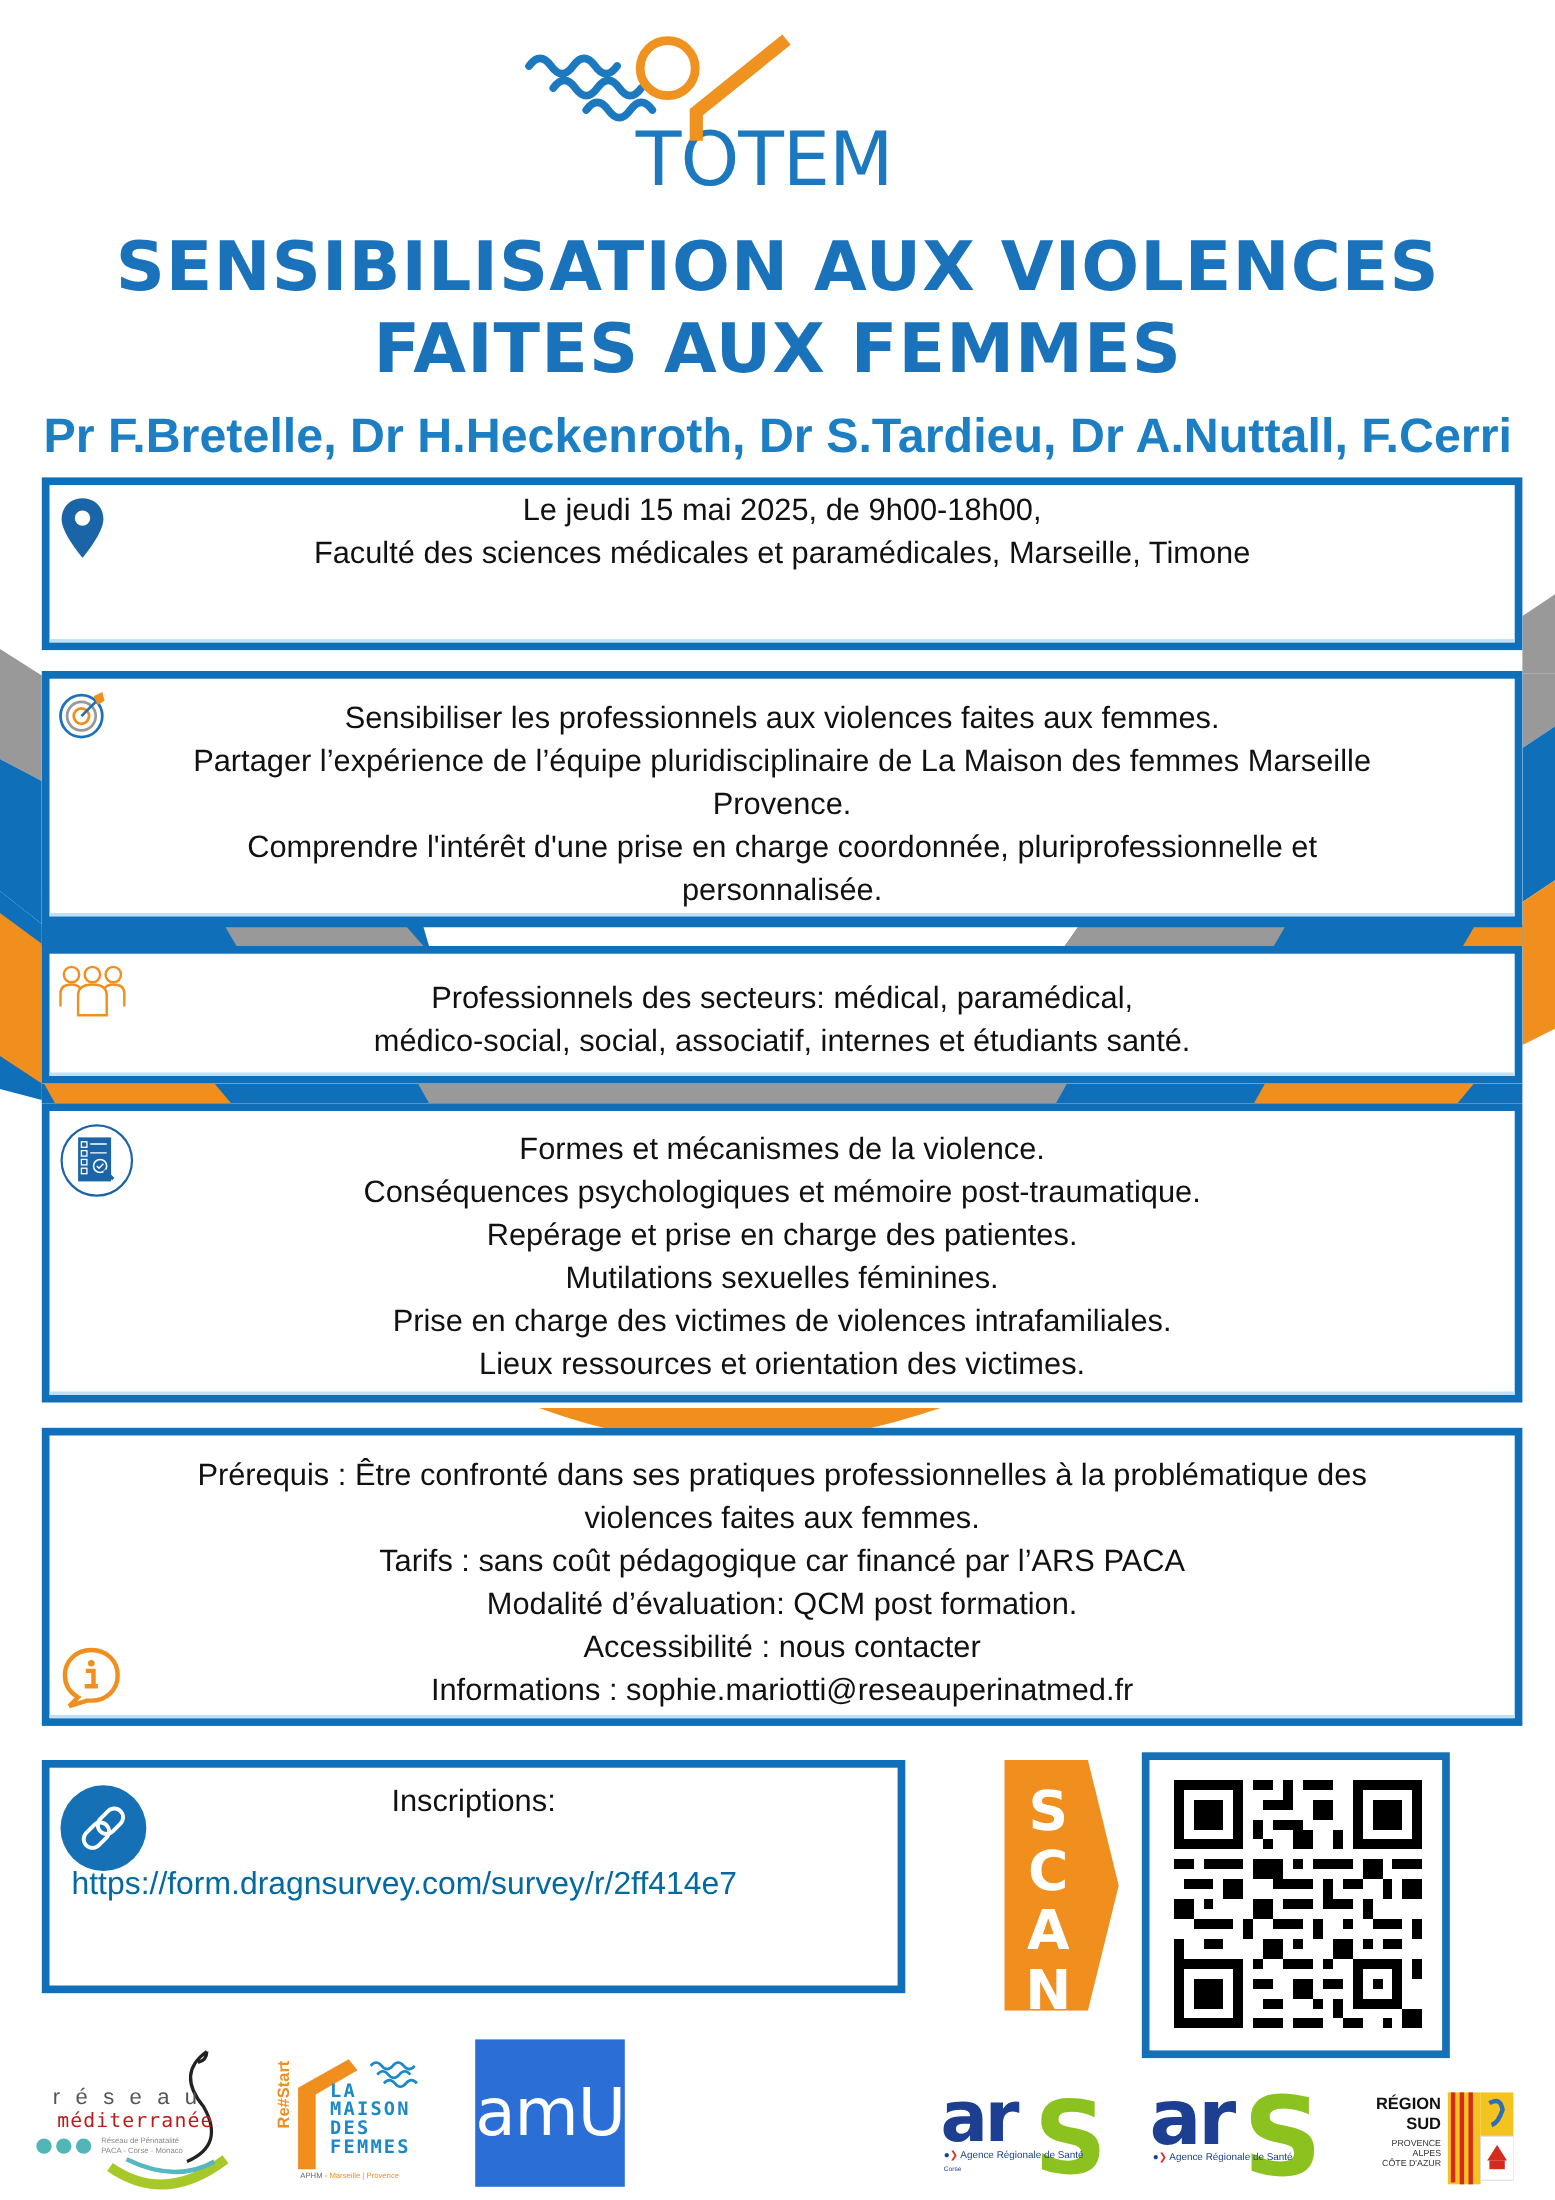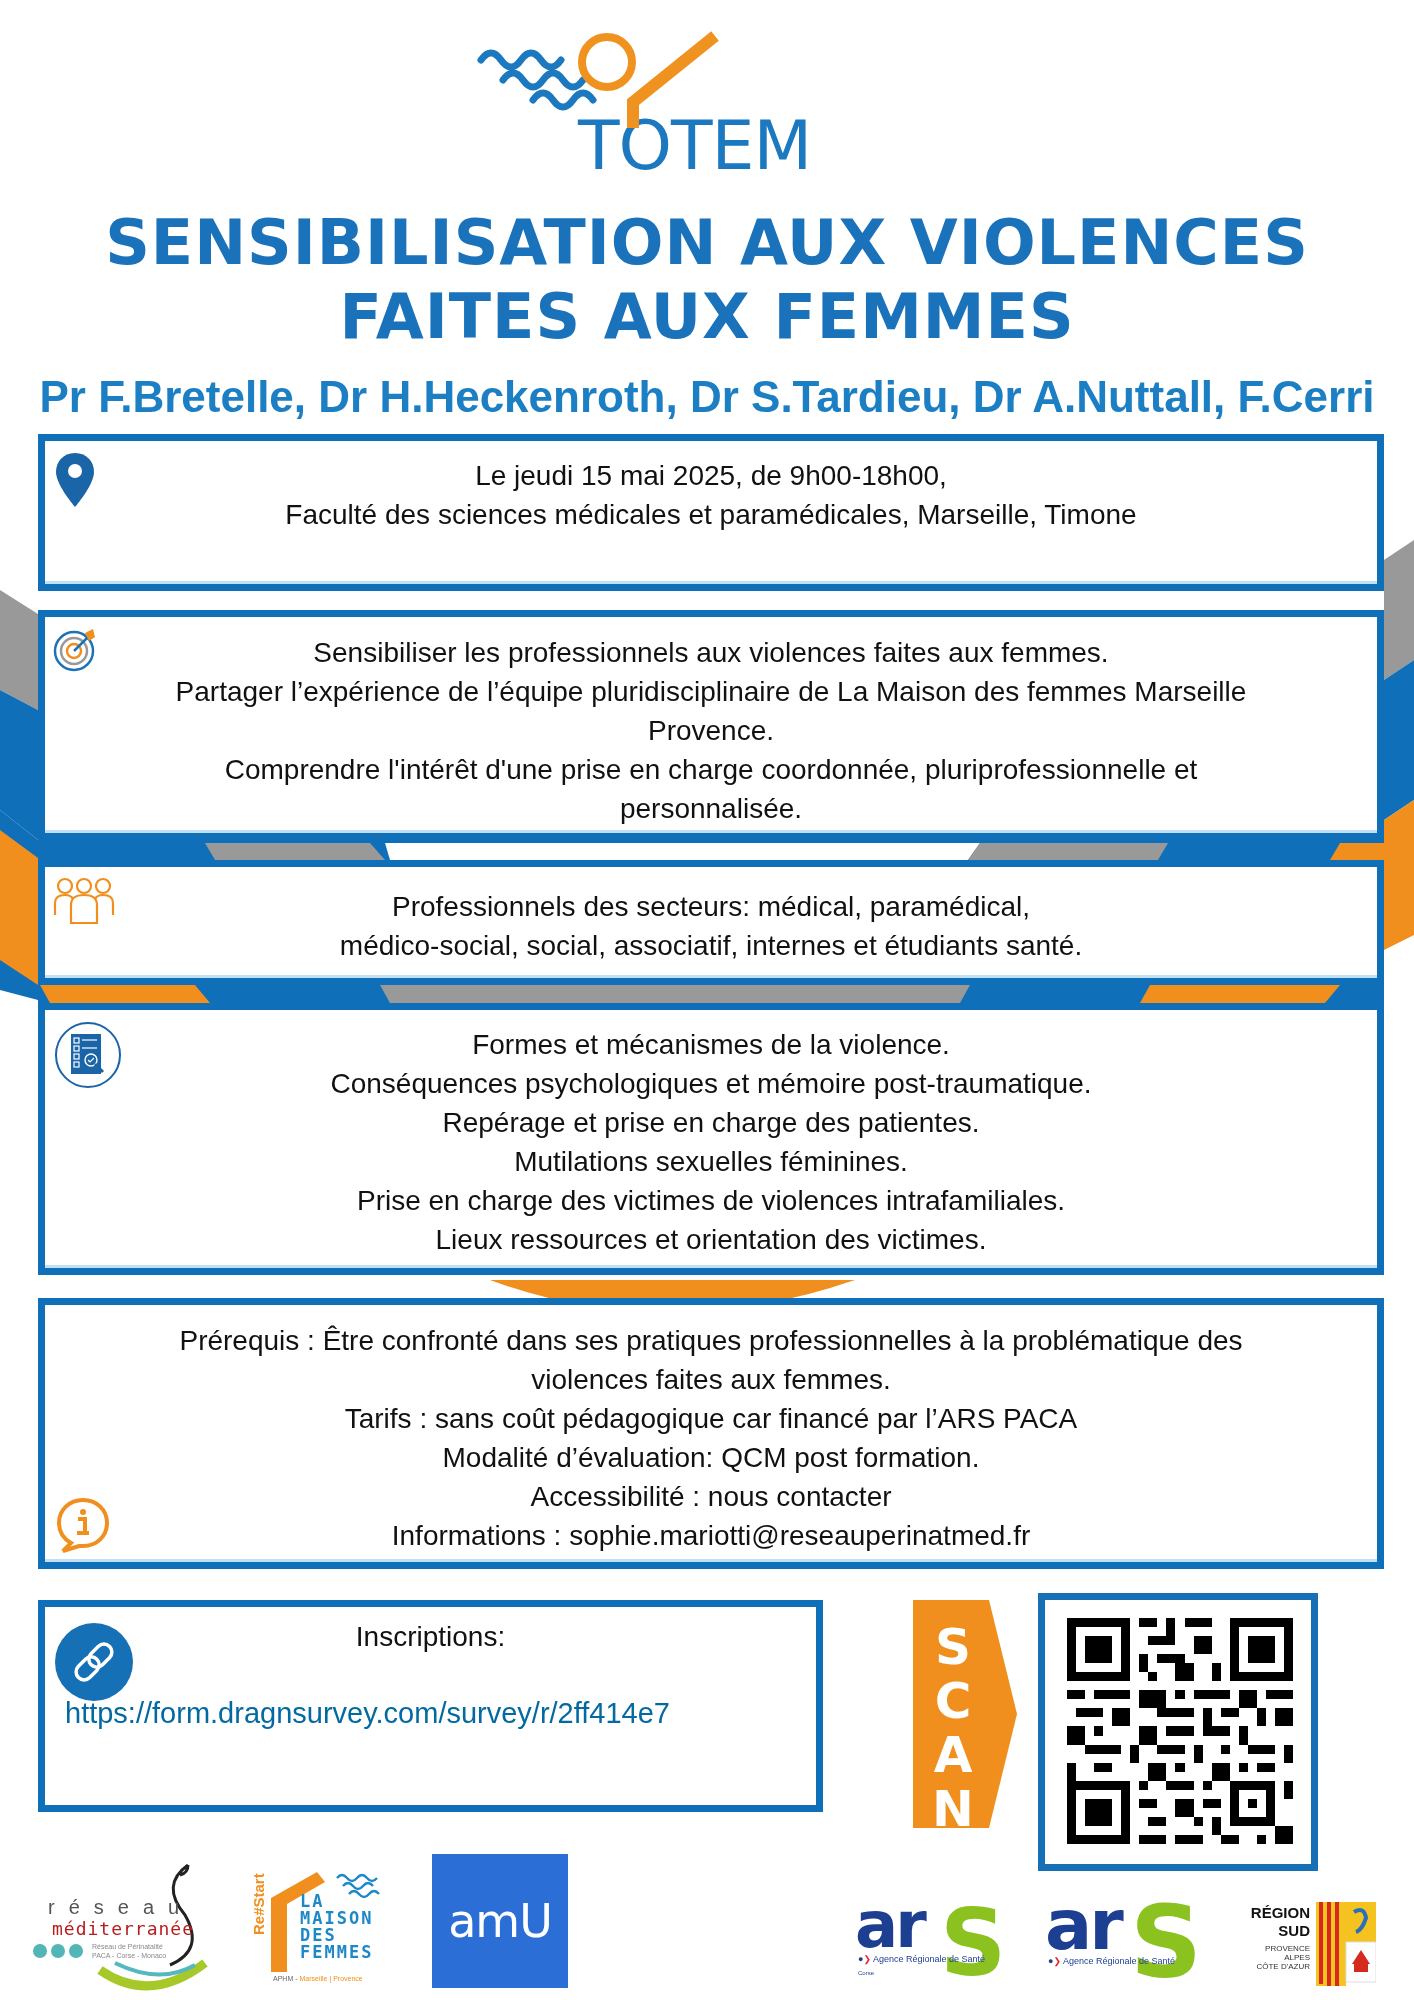--- a/index.html
+++ b/index.html
@@ -15,21 +15,21 @@
            font-family: "DejaVu Sans", sans-serif; font-weight: bold; color: #1a72bb; font-size: 62px; line-height: 74px; letter-spacing: 1px; }
   .authors { position: absolute; left: 0; width: 1414px; top: 372px; text-align: center; z-index: 2;
              font-family: "Liberation Sans", sans-serif; font-weight: bold; color: #1c7fc4; font-size: 44px; }
 
   .box { position: absolute; left: 38px; width: 1346px; background: #fff; border: 7px solid #0f6fb8; z-index: 2;
          text-align: center; font-size: 28px; line-height: 39px; color: #111; }
   .box .inner-line { position: absolute; left: 0; right: 0; bottom: 0; height: 3px; background: #bfe0f5; }
   .box p { margin: 0; }
   .icon { position: absolute; left: 8px; top: 10px; }
 
-  .b1 { top: 434px; height: 157px; padding-top: 15px; }
+  .b1 { top: 434px; height: 157px; padding-top: 3px; }
   .b2 { top: 610px; height: 230px; padding-top: 16px; }
   .b3 { top: 860px; height: 125px; padding-top: 20px; }
   .b4 { top: 1003px; height: 272px; padding-top: 15px; }
   .b5 { top: 1298px; height: 271px; padding-top: 16px; }
 
   .b5 .icon { top: 190px; }
 
   .insc { position: absolute; left: 38px; top: 1600px; width: 785px; height: 212px; border: 7px solid #0f6fb8; background: #fff; z-index: 2; }
   .insc .link-circle { position: absolute; left: 10px; top: 16px; width: 78px; height: 78px; border-radius: 50%; background: #1670b6; }
   .insc .label { position: absolute; left: 0; right: 0; top: 14px; text-align: center; font-size: 28px; }
@@ -44,21 +44,21 @@
   .logos { position: absolute; left: 0; top: 1850px; width: 1414px; height: 150px; z-index: 2; }
   .lg { position: absolute; }
   .reseau-t1 { position: absolute; left: 48px; top: 1896px; font-size: 20px; letter-spacing: 14px; color: #555; z-index: 3; }
   .reseau-t2 { position: absolute; left: 52px; top: 1918px; font-size: 18px; letter-spacing: 1px; color: #b91c1c; z-index: 3; font-family: "DejaVu Sans Mono", monospace; }
   .reseau-t3 { position: absolute; left: 92px; top: 1942px; font-size: 7px; color: #888; line-height: 9px; z-index: 3; }
   .mdf-text { position: absolute; left: 300px; top: 1893px; z-index: 3; font-family: "DejaVu Sans Mono", monospace; font-weight: bold; color: #1c88c8; font-size: 17px; line-height: 17px; letter-spacing: 2px; }
   .mdf-sub { position: absolute; left: 273px; top: 1975px; z-index: 3; font-size: 7px; color: #666; }
   .mdf-sub b { color: #f08f1d; font-weight: normal; }
   .restart { position: absolute; left: 250px; top: 1935px; z-index: 3; font-size: 15px; font-weight: bold; color: #f08f1d; transform: rotate(-90deg); transform-origin: left top; }
   .amu { position: absolute; left: 432px; top: 1854px; width: 136px; height: 134px; background: #2b6fd6; z-index: 3; color: #fff;
-         font-family: "DejaVu Sans", sans-serif; font-size: 46px; text-align: center; line-height: 134px; letter-spacing: -1px; }
+         font-family: "DejaVu Sans", sans-serif; font-size: 60px; text-align: right; line-height: 134px; letter-spacing: -1px; }
   .ars-word { position: absolute; z-index: 3; font-family: "DejaVu Sans", sans-serif; font-weight: bold; color: #1d3f91; letter-spacing: -3px; }
   .ars-s { position: absolute; z-index: 3; font-family: "DejaVu Sans", sans-serif; font-weight: bold; color: #8cc21f; }
   .ars-sub { position: absolute; z-index: 3; font-size: 9px; color: #1d3f91; }
   .ars-sub2 { position: absolute; z-index: 3; font-size: 6px; color: #1d3f91; }
   .region-t1 { position: absolute; left: 1226px; top: 1904px; z-index: 3; font-weight: bold; font-size: 15px; color: #111; line-height: 18px; text-align: right; width: 84px; }
   .region-t2 { position: absolute; left: 1236px; top: 1944px; z-index: 3; font-size: 8px; color: #333; line-height: 9px; text-align: right; width: 74px; }
 </style>
 </head>
 <body>
 

